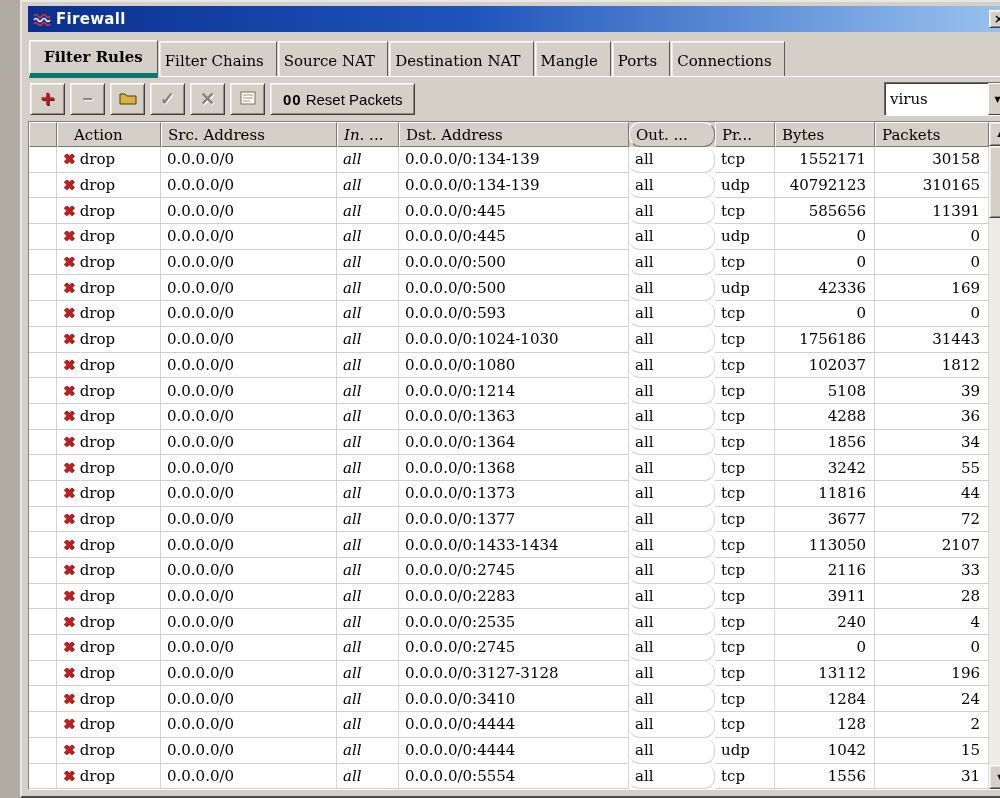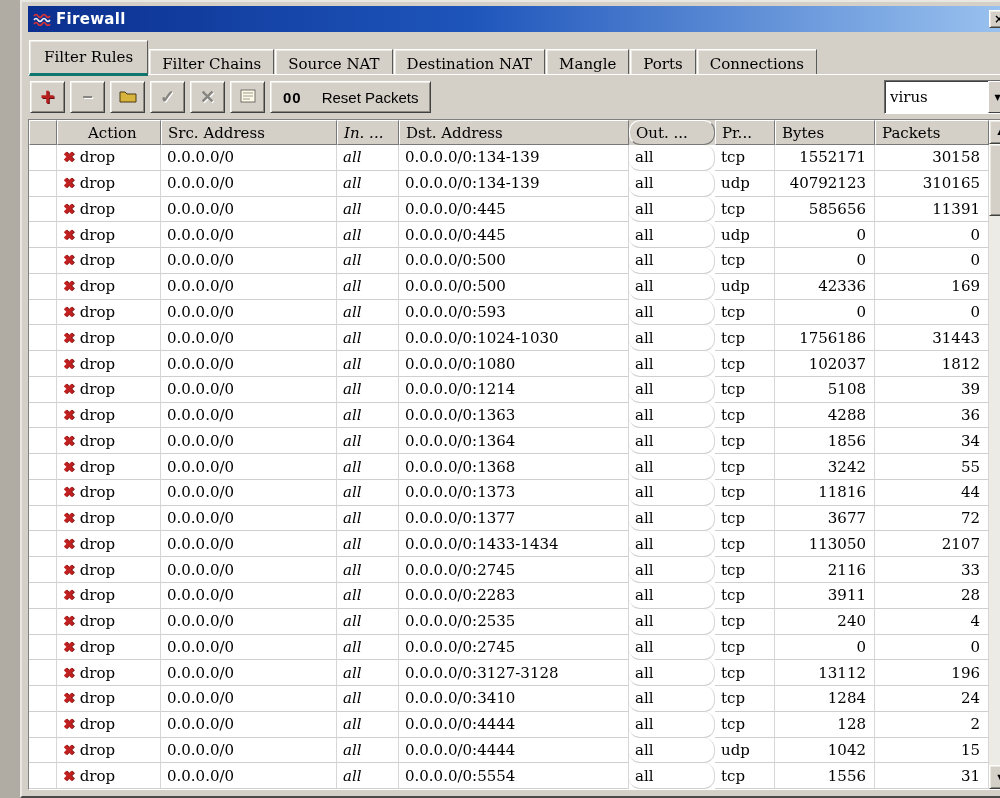--- a/index.html
+++ b/index.html
@@ -37,34 +37,34 @@
   }
 
   
   .tabbar{
     margin-top:8px; flex:0 0 32px;
     display:flex; align-items:flex-end; padding:0 1px;
     position:relative;
   }
   .tabbar::after{ content:""; position:absolute; left:0; right:0; bottom:0; height:1px; background:#fff; }
   .tab{
-    height:26px; padding:3px 12px 0 12px;
+    height:36px; padding:3px 12px 0 5px;
     background:#d4d0c8;
     border:1px solid; border-color:#fff #5a5a5a #d4d0c8 #fff;
     box-shadow:inset 1px 1px 0 #ece9e2;
     display:flex; align-items:center;
     white-space:nowrap; cursor:default;
     margin-right:1px;
   }
   .tab.active{
     height:32px; position:relative; z-index:2;
-    font-weight:normal;
+    font-weight:bold;
     padding:16px 14px;
     margin-bottom:-1px;
-    border-bottom:3px solid #0f766e;
+    border-bottom:5px solid #0f766e;
   }
 
   
   .toolbar{
     flex:0 0 44px; display:flex; align-items:center;
     padding:5px 2px 5px 2px; gap:5px;
   }
   .tbtn{
     width:35px; height:32px;
     background:#d4d0c8;
@@ -73,21 +73,21 @@
     display:flex; align-items:center; justify-content:center;
     font-size:18px; cursor:default;
   }
   .glyph-add{ color:#b82020; font-weight:bold; font-size:24px; line-height:20px; text-shadow:1px 1px 0 #6e0f0f; }
   .glyph-disabled{ color:#86847e; text-shadow:1px 1px 0 #fff; font-weight:bold; }
   .reset-btn{
     height:32px; padding:0 12px;
     background:#d4d0c8;
     border:1px solid; border-color:#fff #404040 #404040 #fff;
     box-shadow:inset 1px 1px 0 #ece9e2, inset -1px -1px 0 #8a8a82;
-    display:flex; align-items:center; gap:20px;
+    display:flex; align-items:center; gap:4px;
     font-size:15px; cursor:default;
   }
   .reset-icon{ font-weight:bold; letter-spacing:1px; }
   .combo{
     margin-left:auto; margin-right:2px;
     width:124px; height:34px;
     background:#fff;
     border:1px solid; border-color:#6a6a6a #fff #fff #6a6a6a;
     box-shadow:inset 1px 1px 0 #404040;
     display:flex; align-items:stretch;
@@ -126,21 +126,21 @@
   .cell.num{ justify-content:flex-end; padding-right:8px; padding-left:2px; }
   .col-sel{ flex:0 0 28px; padding-left:0; }
   .col-action{ flex:0 0 104px; }
   .col-src{ flex:0 0 176px; }
   .col-in{ flex:0 0 62px;font-style:italic; }
   .col-dst{ flex:0 0 230px; }
   .col-out{ flex:0 0 86px;border-radius:11px; }
   .col-pr{ flex:0 0 60px; }
   .col-bytes{ flex:0 0 100px; }
   .col-packets{ flex:1; }
-  .hcell.col-action{ padding-left:30px; }
+  .hcell.col-action{ padding-left:16px; }
   .xicon{
     color:#c02020; font-weight:bold; font-size:14px;
     margin-right:5px; text-shadow:1px 0 0 #701010;
     line-height:1;
   }
 
   
   .vscroll{
     flex:0 0 22px; display:flex; flex-direction:column;
     background:#ecebe5;

